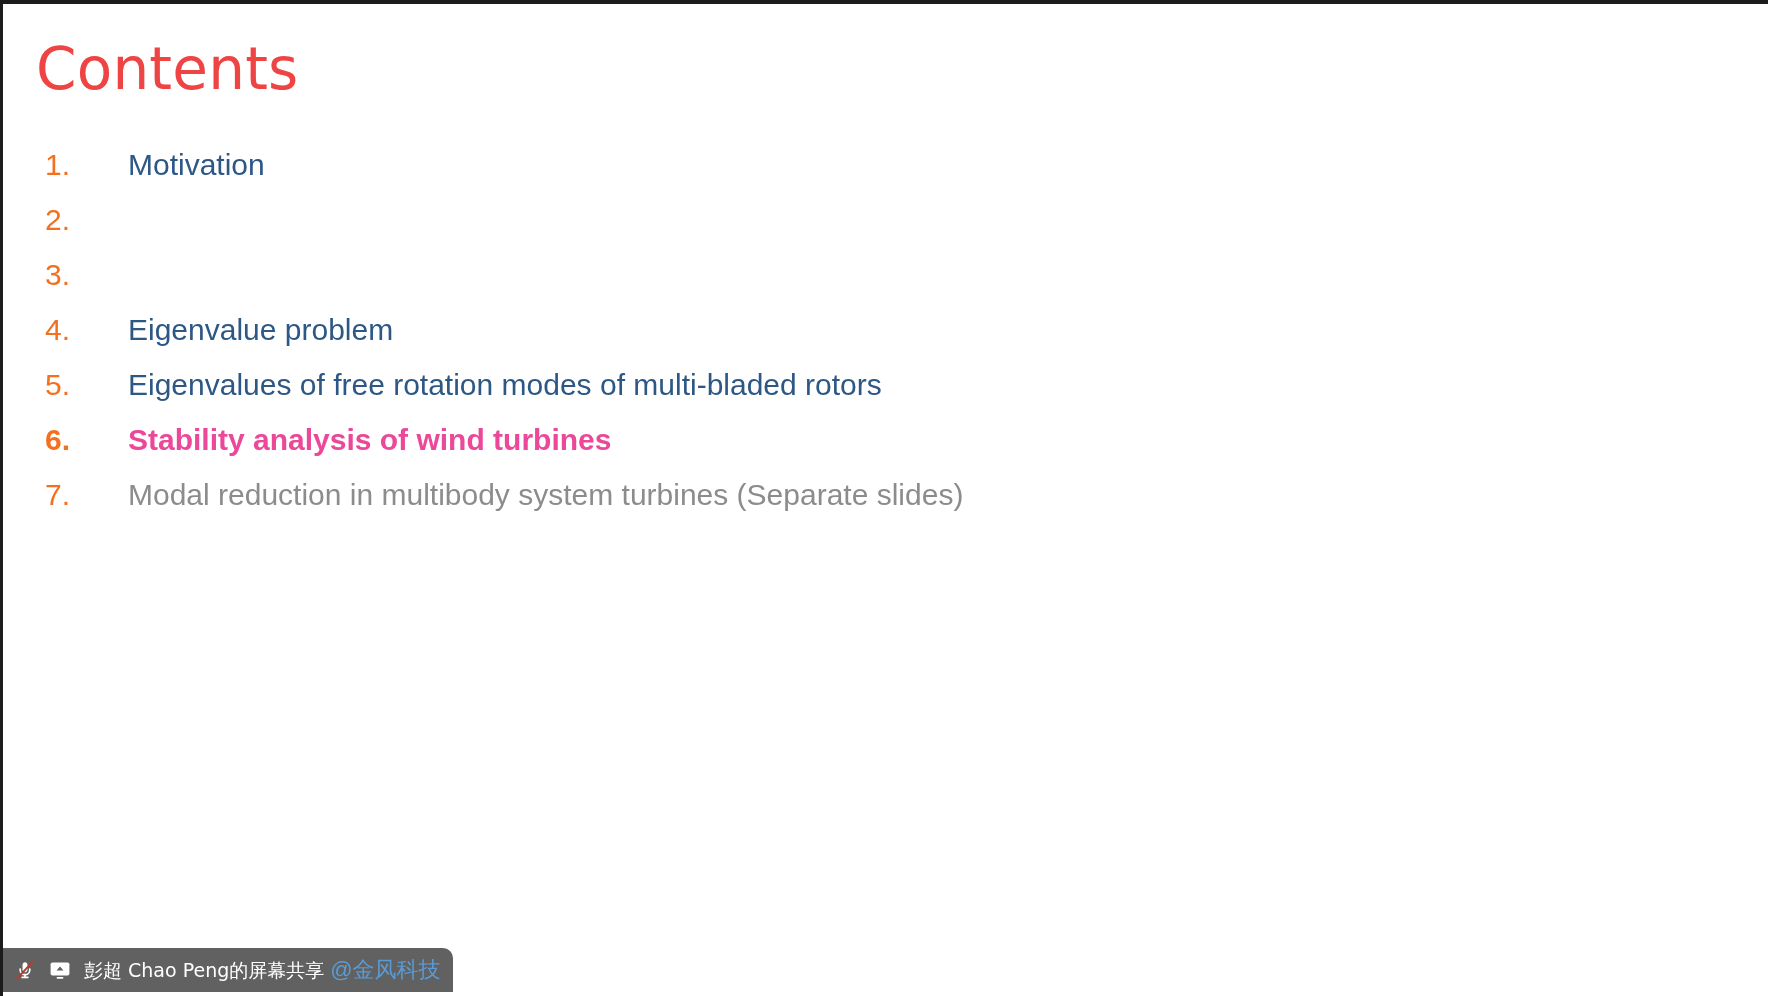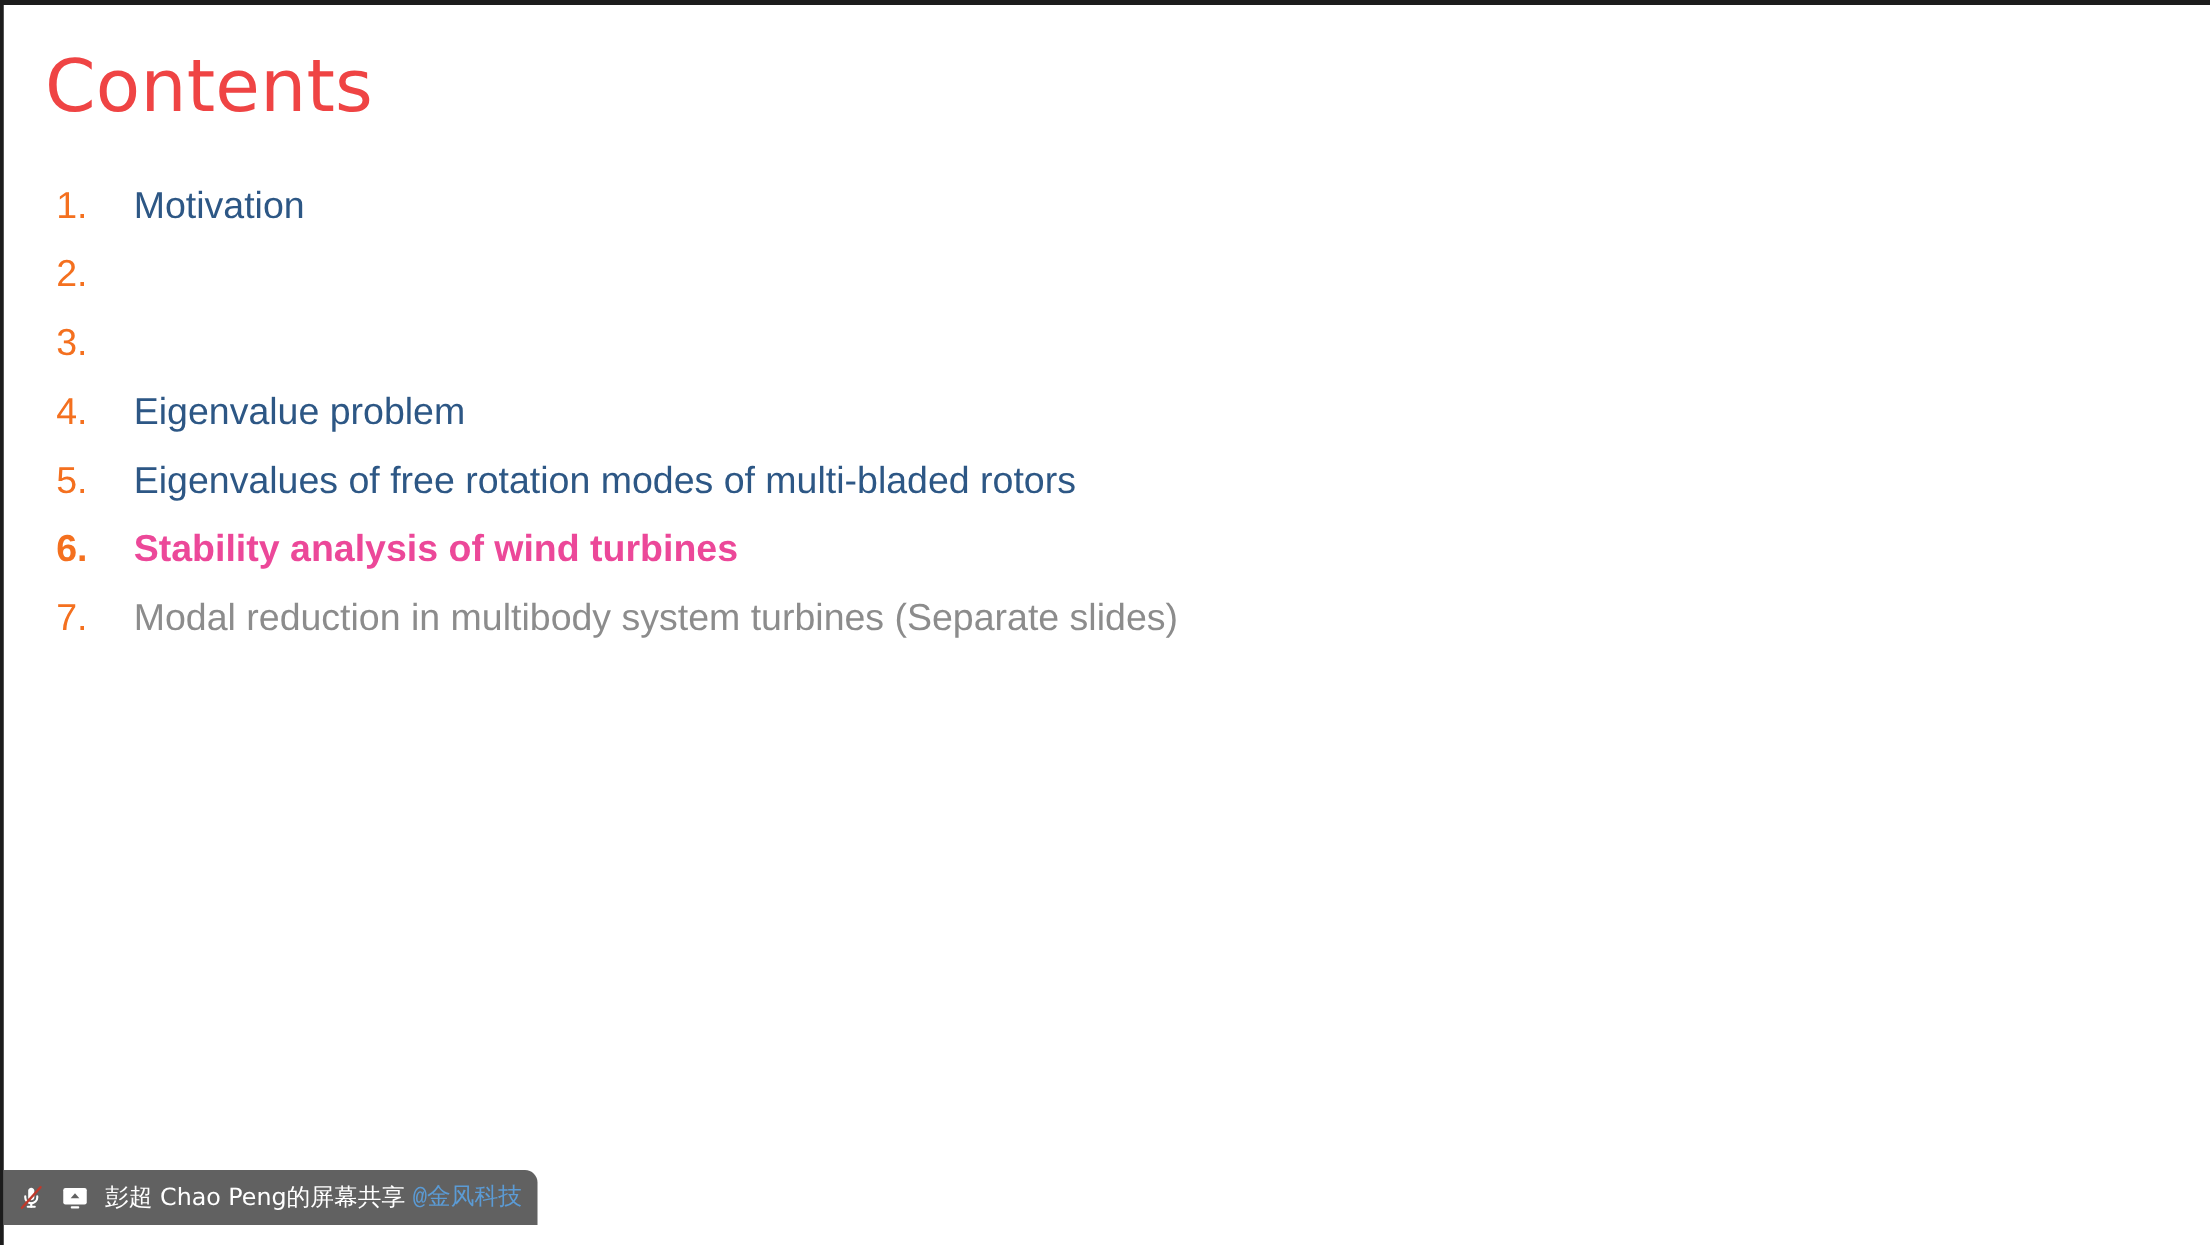--- a/index.html
+++ b/index.html
@@ -62,39 +62,40 @@
     font-weight: 400;
   }
 
   .item-label {
     font-family: "Liberation Sans", sans-serif;
     font-size: 30px;
     line-height: 34px;
     color: #2d5785;
     font-weight: 400;
     white-space: nowrap;
+    margin-left: 21px;
   }
 
   
   .contents-item.is-bold .item-number {
     font-weight: 700;
   }
   .contents-item.is-bold .item-label {
     font-weight: 700;
     color: #ec4899;
   }
   .contents-item.is-muted .item-label {
     color: #8c8c8c;
   }
 
   
   #share-bar {
     position: absolute;
     left: 0;
-    bottom: 16px;
+    bottom: 4px;
     height: 44px;
     padding: 0 12px 0 9px;
     display: flex;
     align-items: center;
     background: #616161;
     border-top-right-radius: 10px;
     box-sizing: border-box;
   }
 
   .bar-icon {
@@ -111,22 +112,22 @@
 
   #share-text {
     font-family: "DejaVu Sans", "Liberation Sans", sans-serif;
     font-size: 19px;
     line-height: 22px;
     color: #ffffff;
     white-space: nowrap;
   }
 
   #share-org {
-    font-family: Liberation Mono, monospace;
-    font-size: 19px;
+    font-family: Liberation Sans, sans-serif;
+    font-size: 22px;
     line-height: 22px;
     color: #5b9bd5;
     white-space: nowrap;
     margin-left: 6px;
   }
 </style>
 </head>
 <body>
 
 <div id="slide-root">

